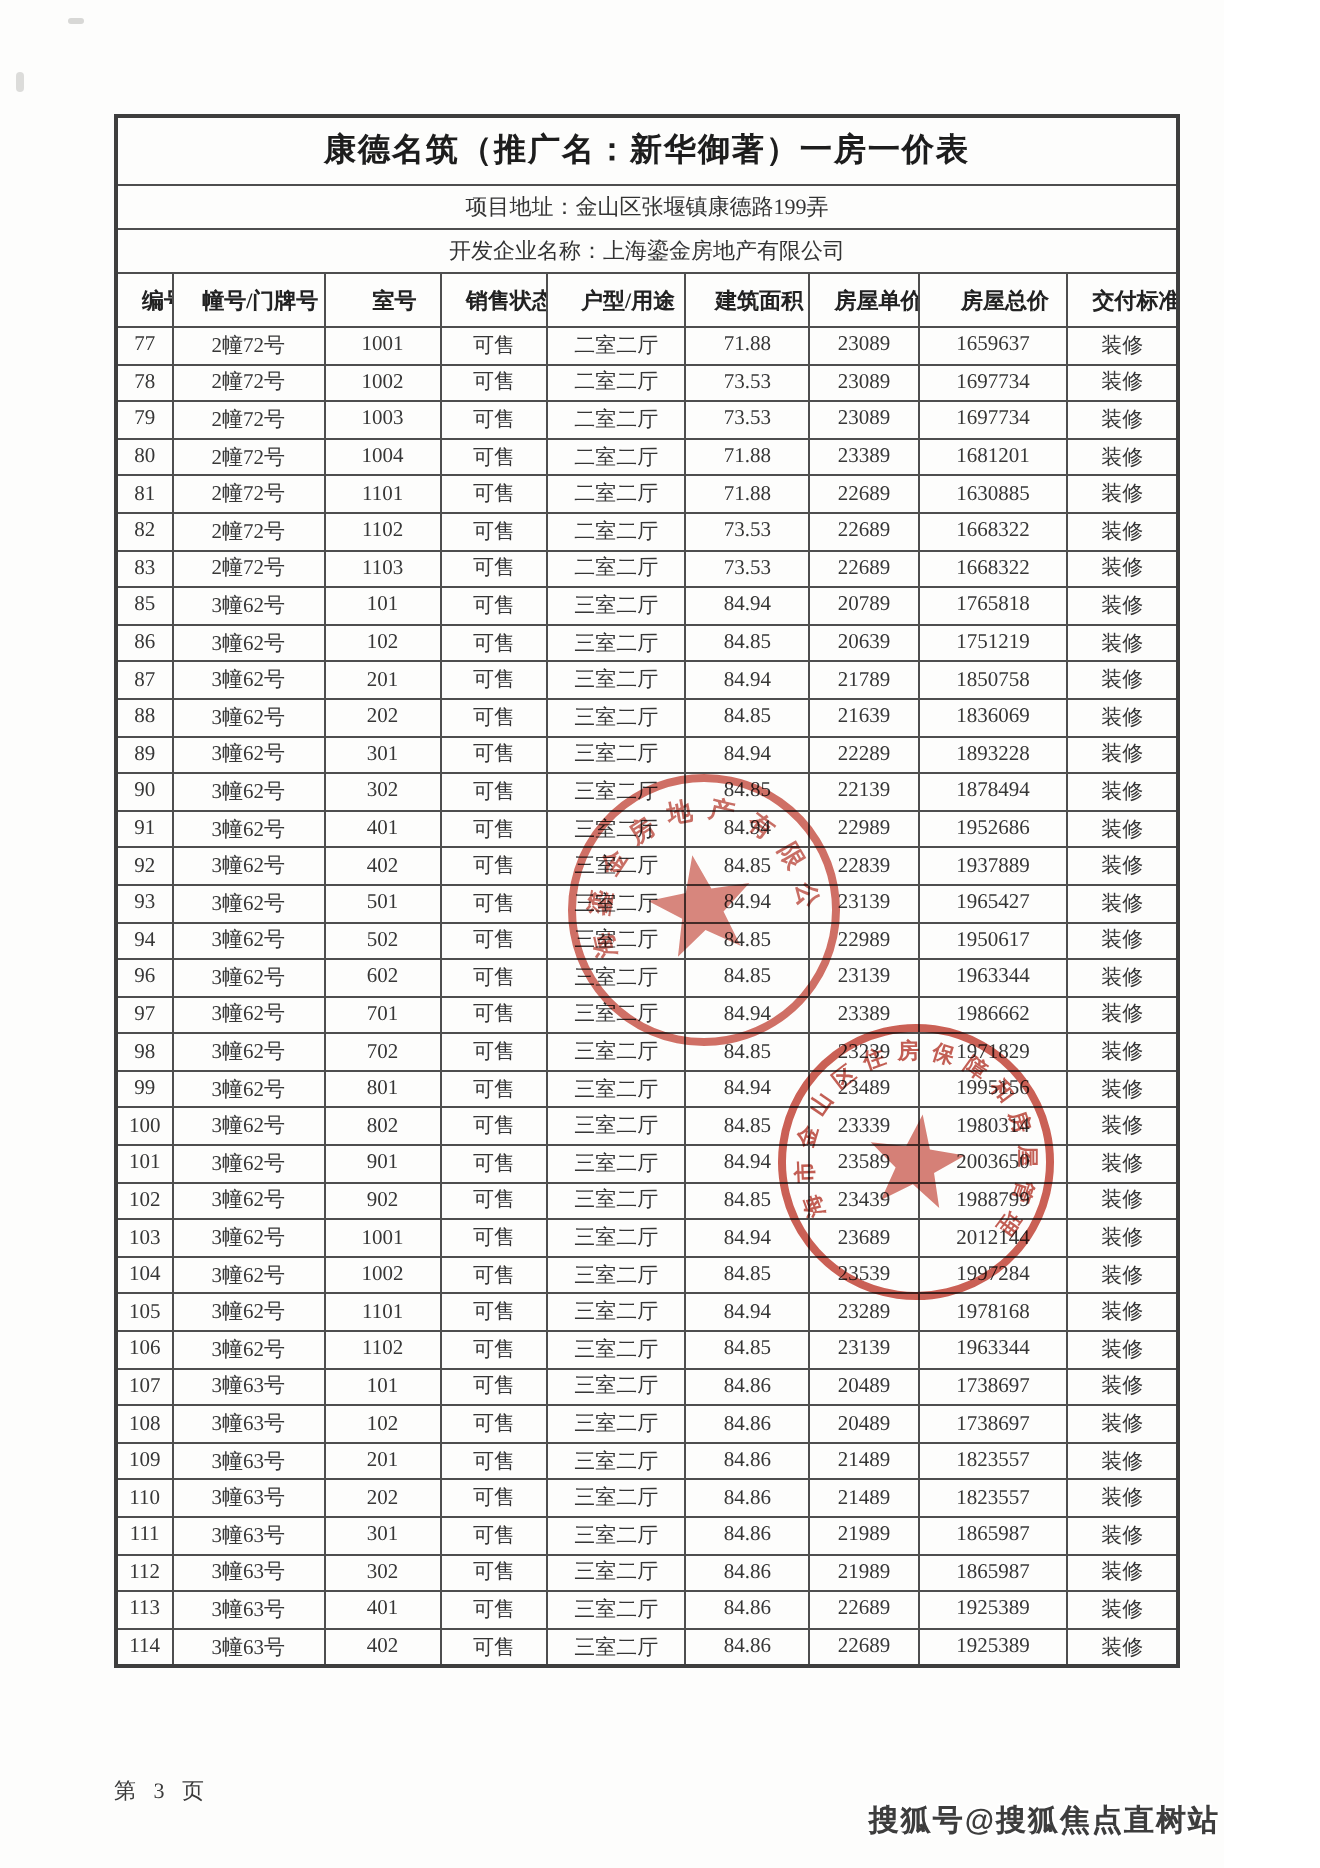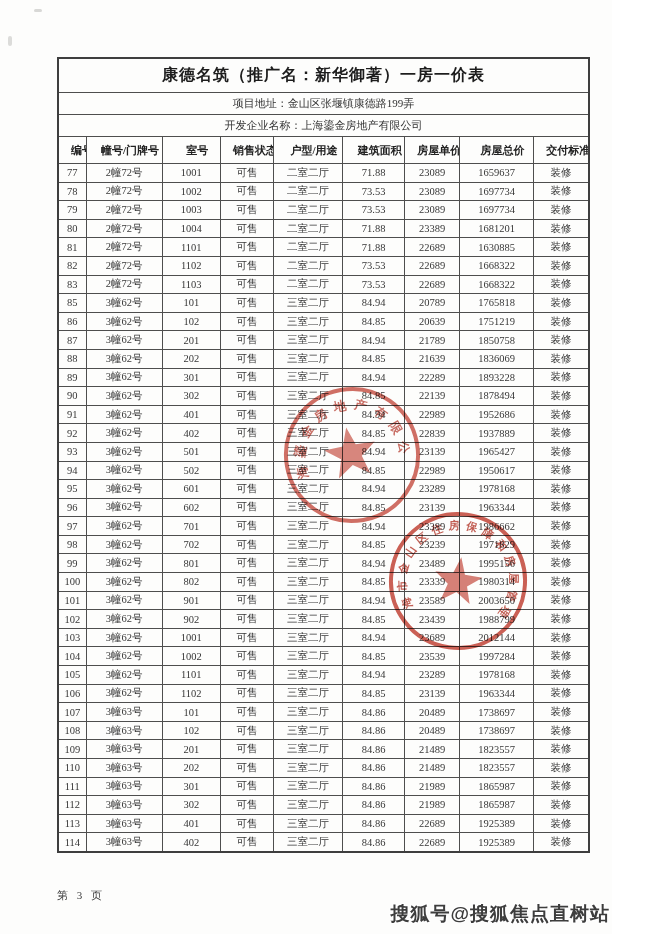--- a/index.html
+++ b/index.html
@@ -27,21 +27,21 @@
   col.c1{width:5.3%}col.c2{width:14.3%}col.c3{width:11%}col.c4{width:10%}
   col.c5{width:13%}col.c6{width:11.7%}col.c7{width:10.3%}col.c8{width:14%}col.c9{width:10.4%}
 
   .page-footer{
     position:absolute;left:57px;top:888px;width:533px;text-align:left;
     font-size:11px;letter-spacing:3px;color:#3a3a3a;
   }
   .watermark{
     position:absolute;right:2px;top:901px;
     font-family:"Liberation Sans","DejaVu Sans",sans-serif;
-    font-size:19px;font-weight:bold;color:#3d3d3d;letter-spacing:1px;
+    font-size:15px;font-weight:bold;color:#3d3d3d;letter-spacing:1px;
     text-shadow:0 0 2px #fff,1px 1px 0 #fff,-1px -1px 0 #fff,1px -1px 0 #fff,-1px 1px 0 #fff;
     margin-left:17px;
   }
   .stamp{position:absolute;mix-blend-mode:multiply;}
   .stamp-1{left:277px;top:380px;opacity:.72;transform:rotate(-10deg);}
   .stamp-2{left:382px;top:505px;opacity:.8;transform:rotate(8deg);}
 </style>
 </head>
 <body>
 
@@ -266,31 +266,20 @@
           <td>3幢62号</td>
           <td>502</td>
           <td>可售</td>
           <td>三室二厅</td>
           <td>84.85</td>
           <td>22989</td>
           <td>1950617</td>
           <td>装修</td>
         </tr>
         <tr>
-          <td>95</td>
-          <td>3幢62号</td>
-          <td>601</td>
-          <td>可售</td>
-          <td>三室二厅</td>
-          <td>84.94</td>
-          <td>23289</td>
-          <td>1978168</td>
-          <td>装修</td>
-        </tr>
-        <tr>
           <td>96</td>
           <td>3幢62号</td>
           <td>602</td>
           <td>可售</td>
           <td>三室二厅</td>
           <td>84.85</td>
           <td>23139</td>
           <td>1963344</td>
           <td>装修</td>
         </tr>

